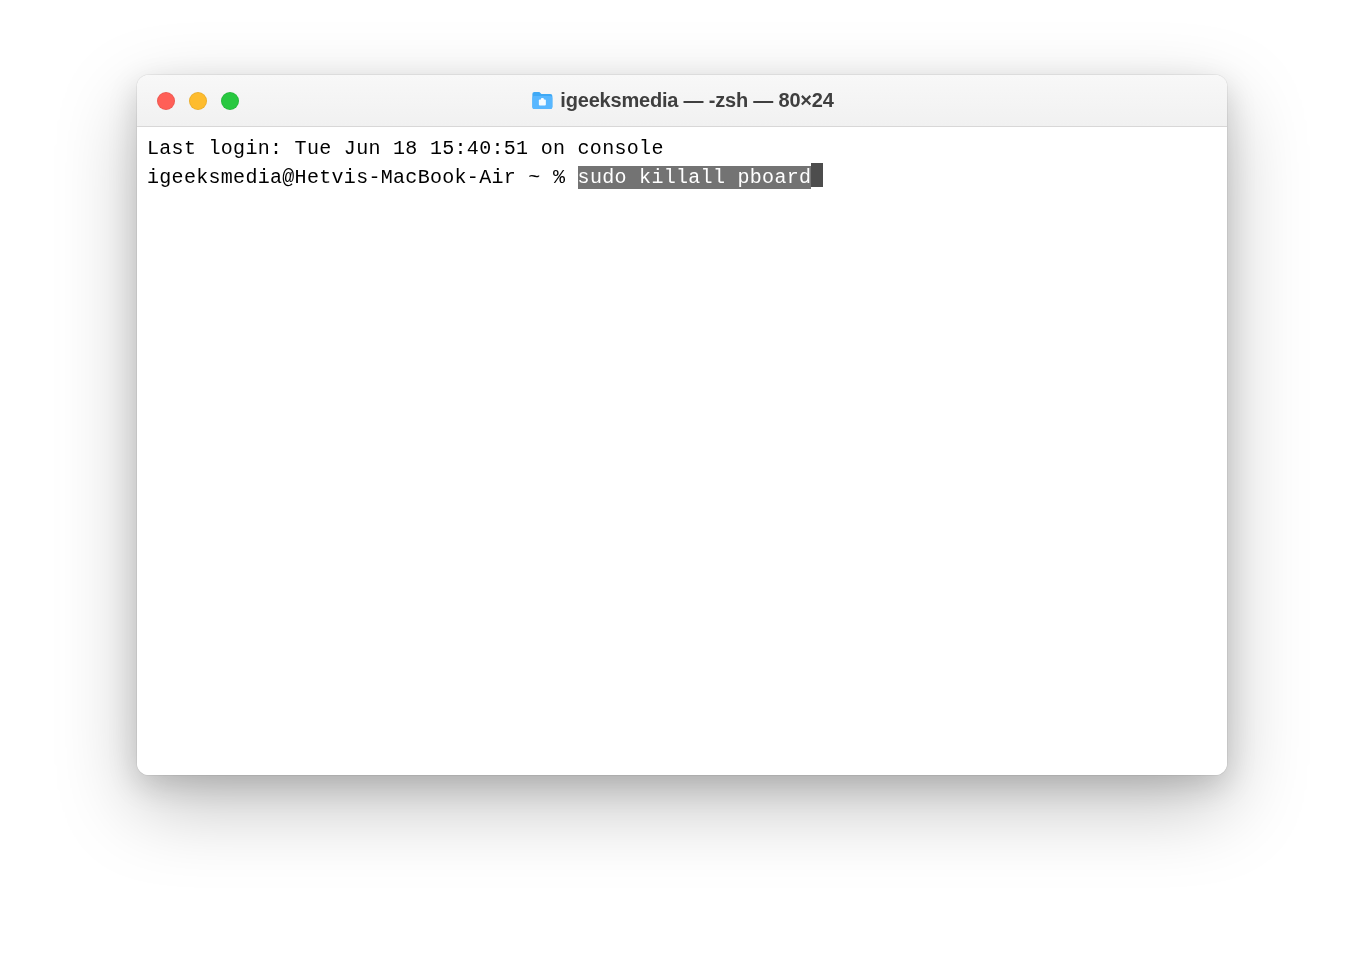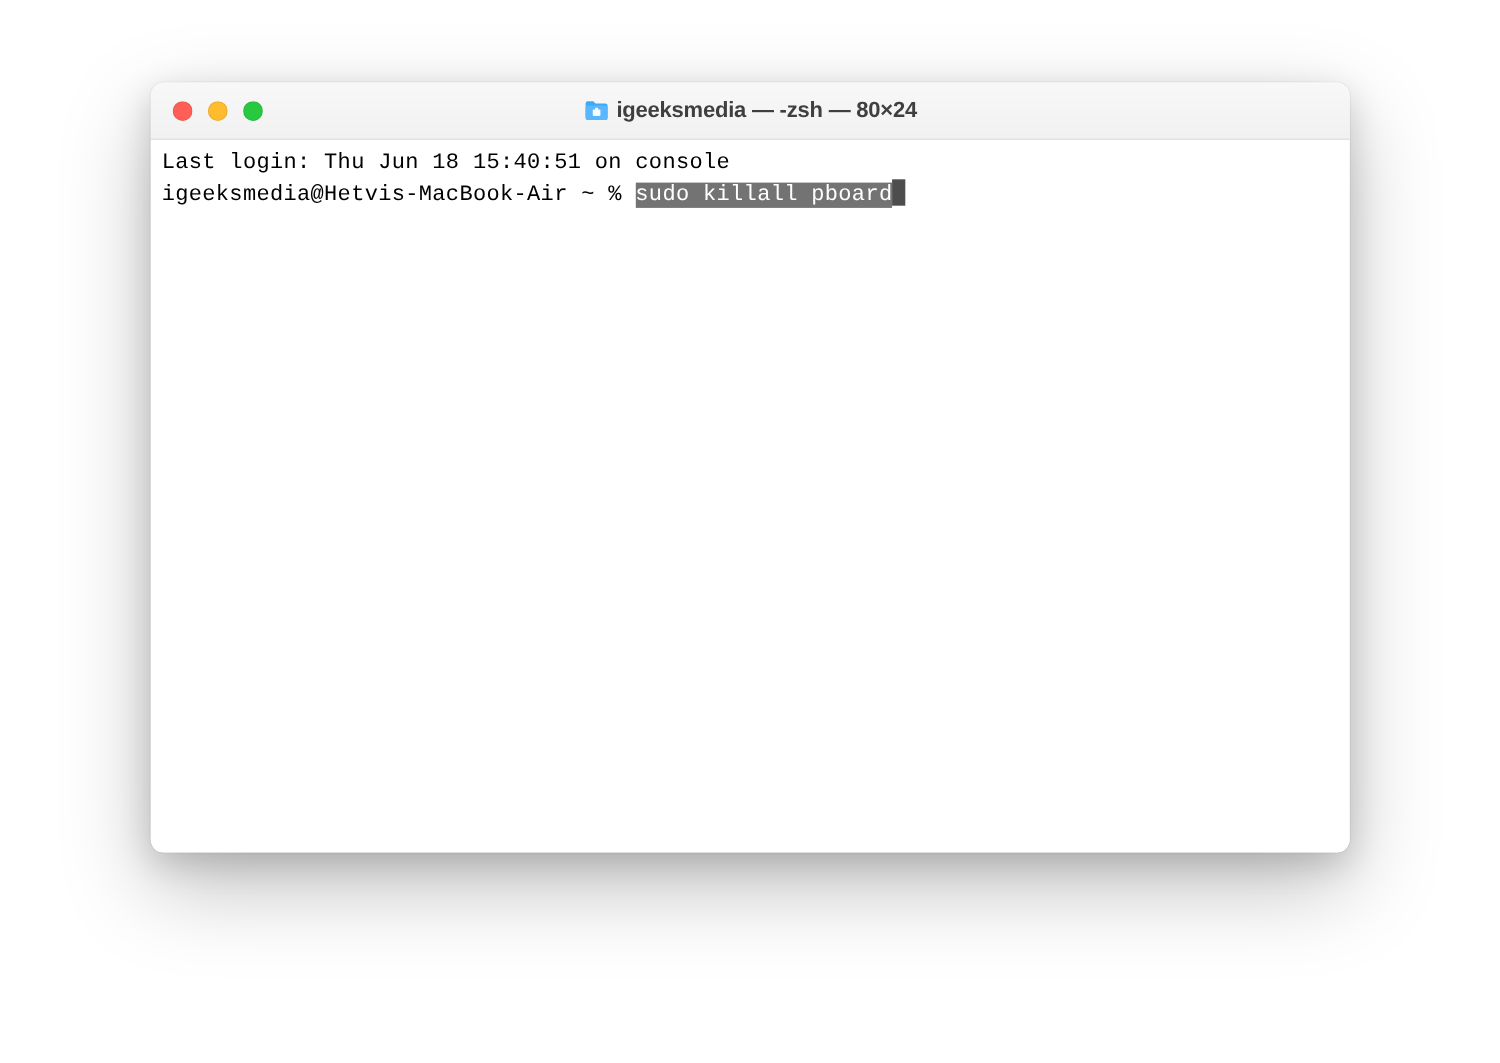--- a/index.html
+++ b/index.html
@@ -112,14 +112,14 @@
         <svg width="24" height="20" viewBox="0 0 24 20">
           <path d="M2 3 a2 2 0 0 1 2-2 h5 l2 2 h9 a2 2 0 0 1 2 2 v11 a2 2 0 0 1 -2 2 H4 a2 2 0 0 1 -2-2 Z" fill="#3fa9f5"></path>
           <rect x="2" y="5" width="20" height="13" rx="2" fill="#58b7ff"></rect>
           <rect x="8.5" y="8.5" width="7" height="6" rx="1" fill="#ffffff" opacity="0.95"></rect>
           <rect x="10.5" y="7" width="3" height="2.5" rx="1" fill="#ffffff" opacity="0.95"></rect>
         </svg>
       </span>
       <span class="title-text">igeeksmedia — -zsh — 80×24</span>
     </div>
   </div>
-  <div class="terminal-body"><span class="term-line">Last login: Thu Jun 18 15:40:51 on console</span><span class="term-line"><span>igeeksmedia@Hetvis-MacBook-Air ~ % </span><span class="hl">sudo killall pboard</span><span class="cursor-block"></span></span></div>
+  <div class="terminal-body"><span class="term-line">Last login: Tue Jun 18 15:40:51 on console</span><span class="term-line"><span>igeeksmedia@Hetvis-MacBook-Air ~ % </span><span class="hl">sudo killall pboard</span><span class="cursor-block"></span></span></div>
 </div>
 
 </body></html>

